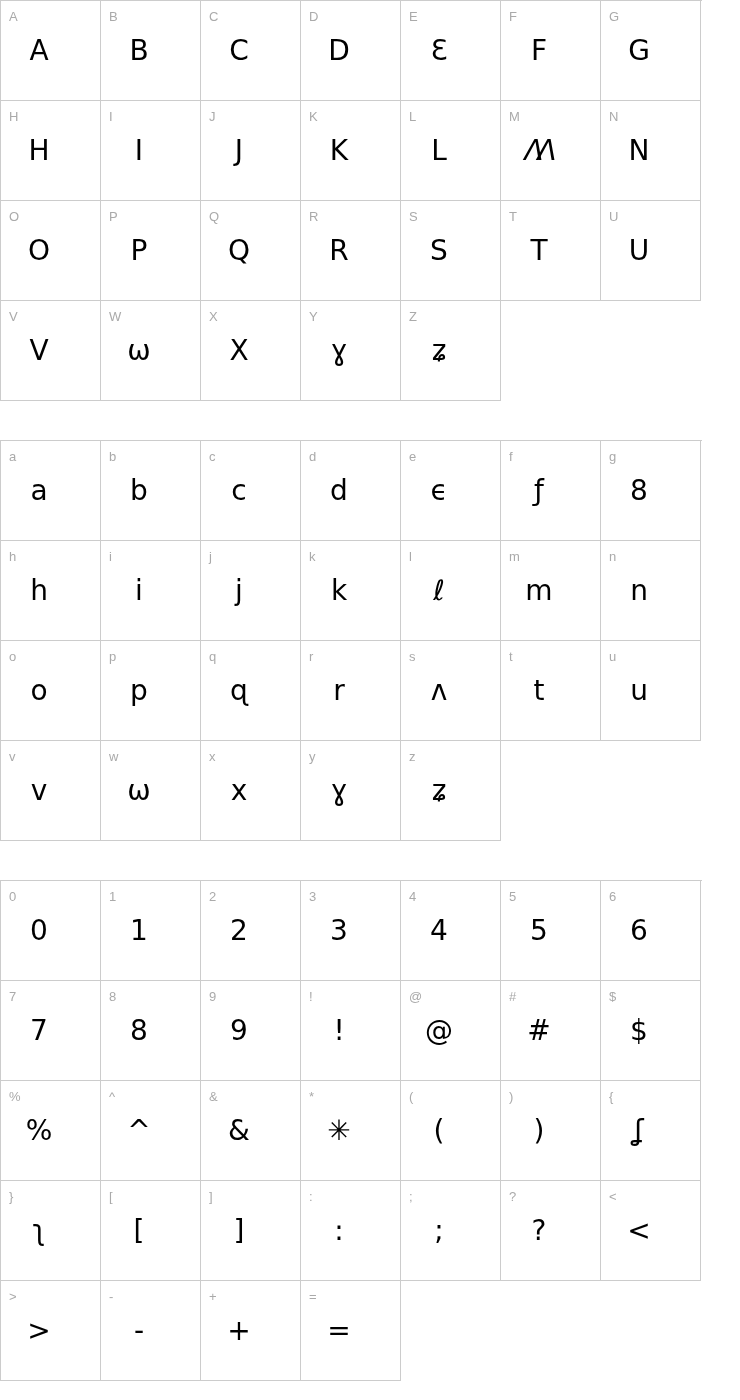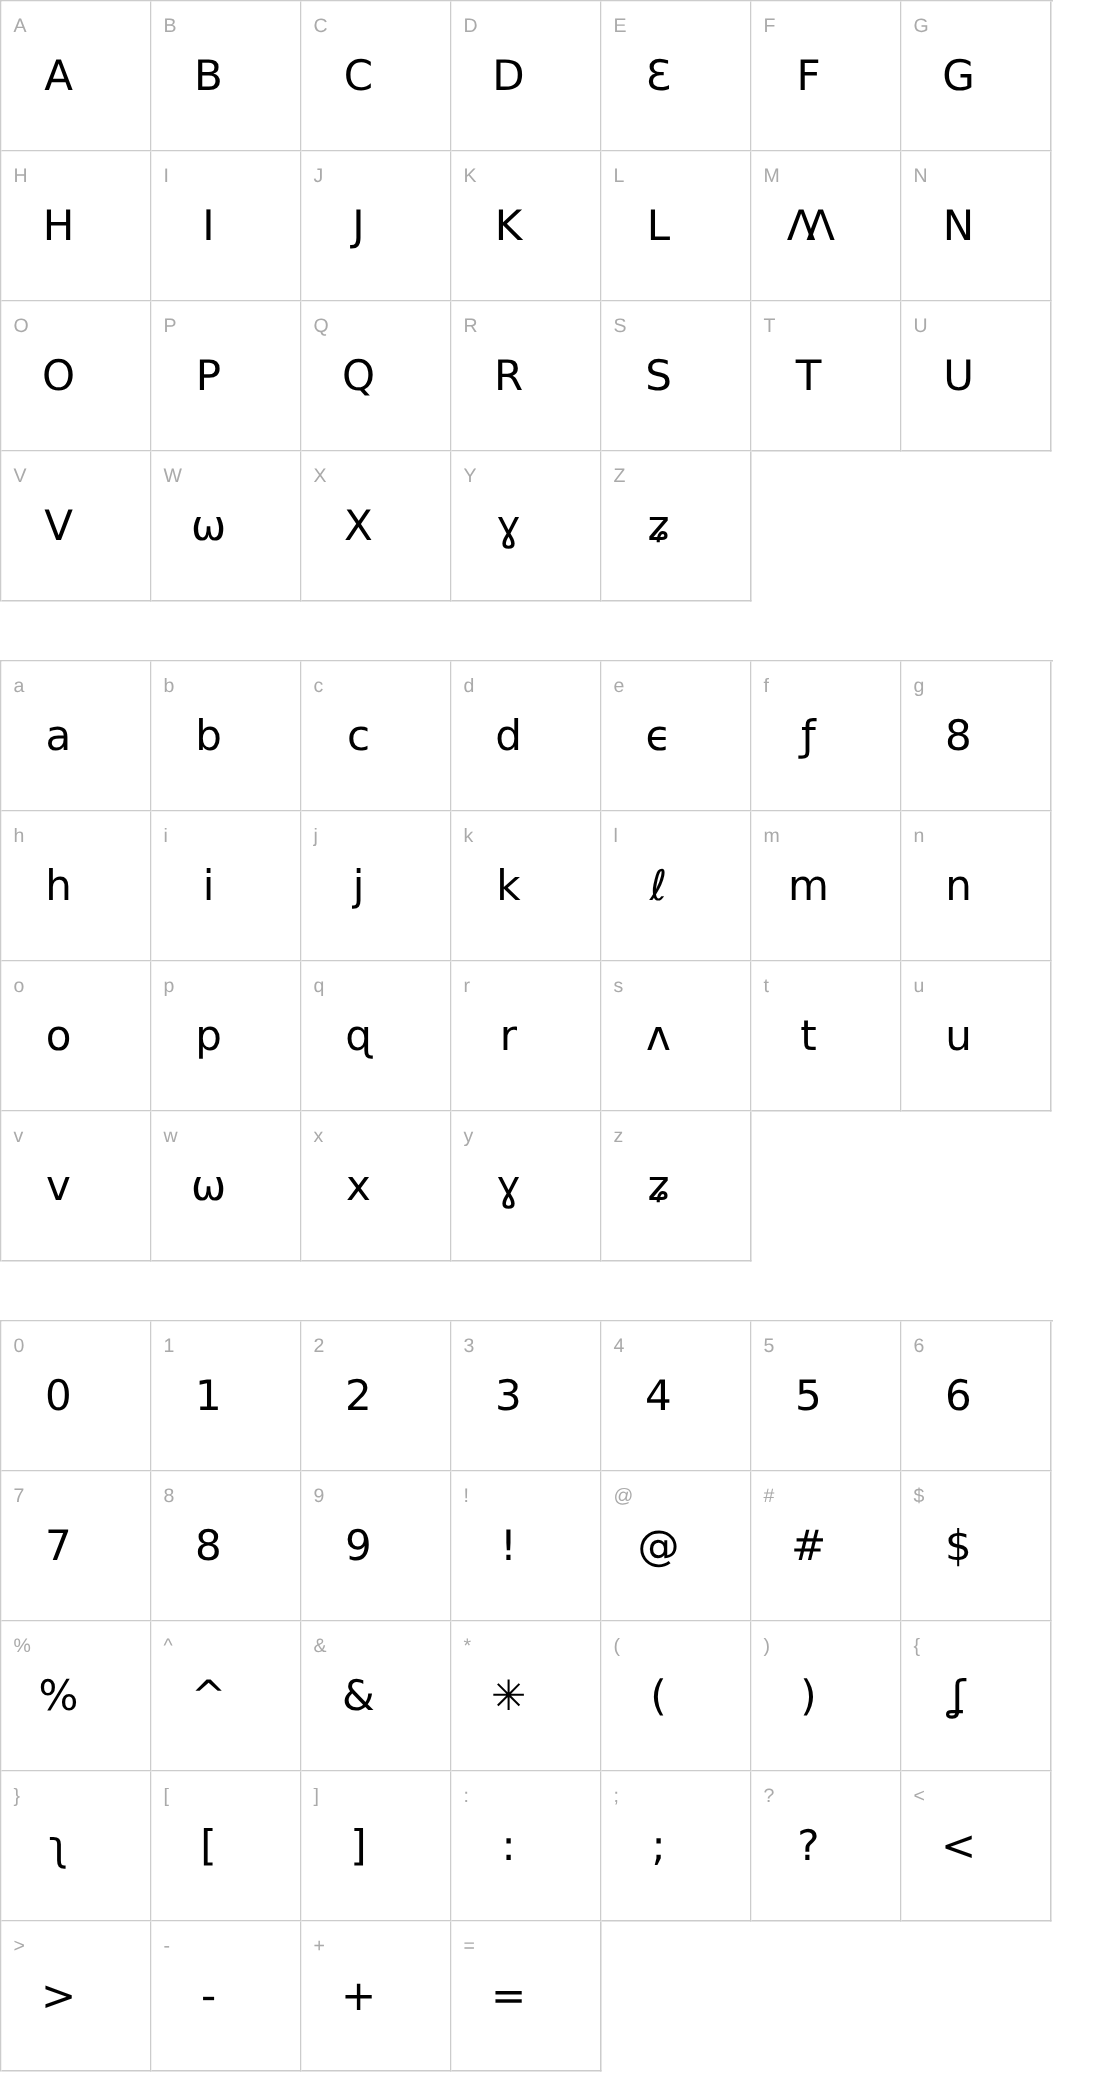--- a/index.html
+++ b/index.html
@@ -42,21 +42,21 @@
     top:0;left:0;
     width:76px;height:99px;
     display:flex;
     align-items:center;
     justify-content:center;
     font-size:28px;
     font-weight:400;
     color:var(--glyph);
     font-family:"DejaVu Sans", sans-serif;
   }
-  .glyph.overlap{letter-spacing:-0.22em;text-indent:-0.11em;}
+  .glyph.overlap{letter-spacing:-0.22em;text-indent:-0.11em;font-style:italic;}
 </style>
 </head>
 <body>
 
 <div id="blocks">
     <div class="block">
       <div class="row">
         <div class="cell">
           <span class="label">A</span>
           <span class="glyph">A</span>

